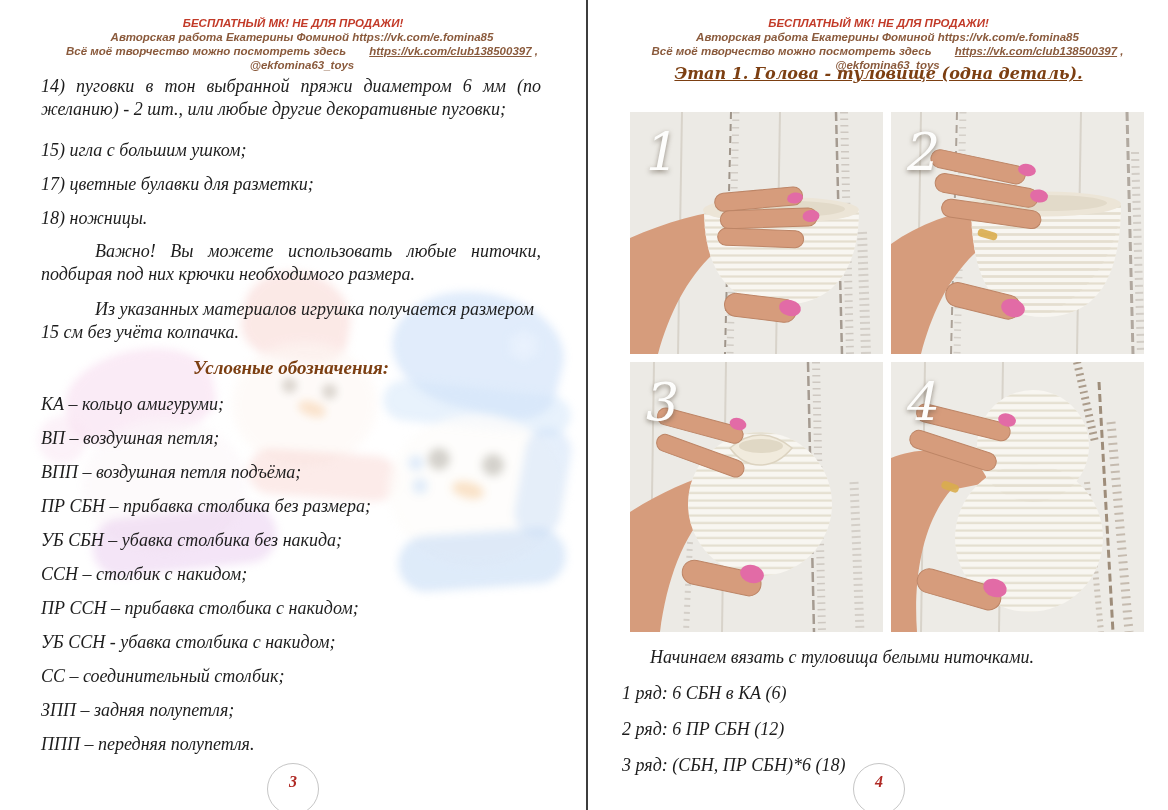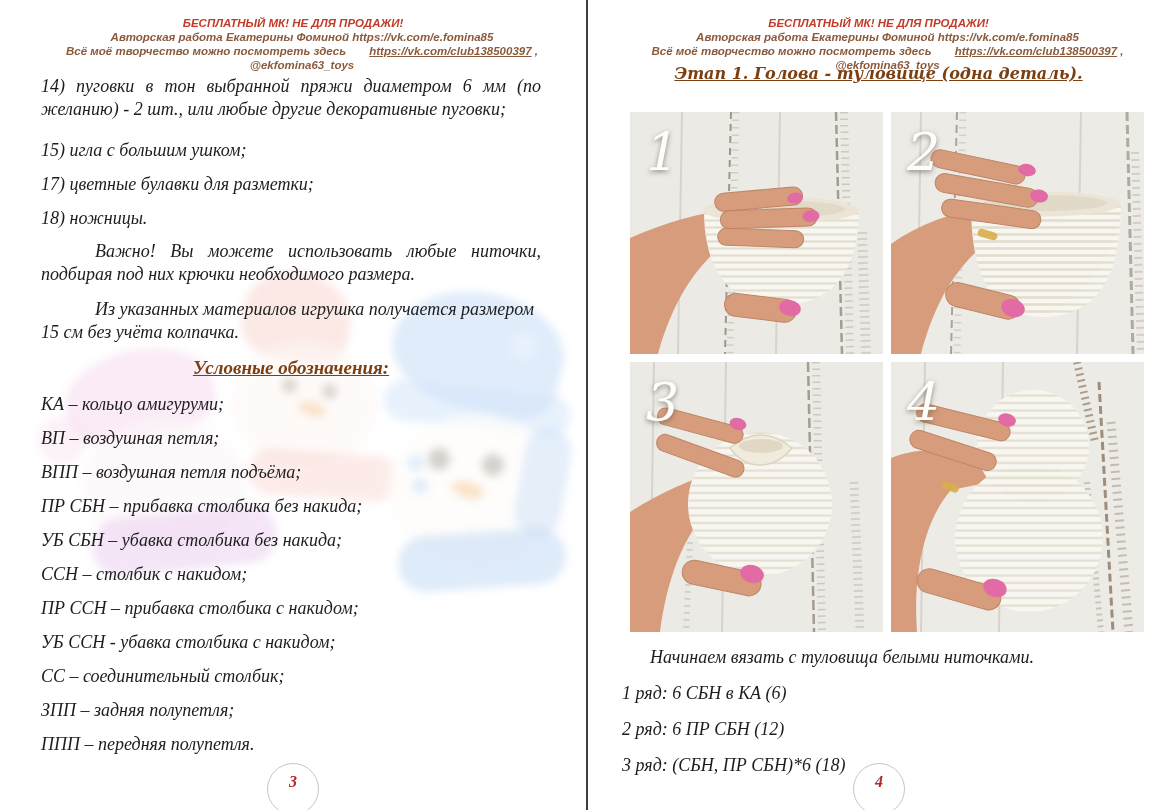--- a/index.html
+++ b/index.html
@@ -22,21 +22,21 @@
 
   
   .lcontent { position:absolute; top:64px; left:30px; width:522px; z-index:2;
               font-style:italic; font-size:18px; line-height:23px; }
   .lcontent p { margin:11px; }
   .m-first { text-align:justify; margin-bottom:18px !important; }
   .m-item  { margin-bottom:10px !important; }
   .note { text-align:justify; text-indent:54px; margin-top:6px !important; margin-bottom:12px !important; }
   .note2 { text-indent:54px; margin-bottom:12px !important; }
   .legend-title { text-align:center; font-weight:bold; color:#7c3f12; font-size:19px;
-                  text-decoration:underline; margin:10px 0 14px 0 !important; }
+                  margin:10px 0 14px 0 !important; }
   .legend-item { margin-bottom:8px !important; }
 
   
   .watermark { position:absolute; inset:0; z-index:1; filter:blur(4px); opacity:.5; pointer-events:none; }
   .watermark i { position:absolute; display:block; }
   .wm-hat-pink  { left:64px;  top:350px; width:150px; height:88px; background:#eba6d6; opacity:.45; border-radius:55% 55% 35% 35%; transform:rotate(-12deg); }
   .wm-pom-pink  { left:38px;  top:416px; width:48px;  height:48px; background:#f3c9e6; opacity:.5;  border-radius:50%; }
   .wm-head-l    { left:82px;  top:418px; width:165px; height:135px; background:#f8eef4; opacity:.6; border-radius:50%; }
   .wm-scarf-pur { left:92px;  top:512px; width:185px; height:58px; background:#c77fd8; opacity:.4;  border-radius:28px; transform:rotate(-6deg); }
   .wm-hat-red   { left:243px; top:272px; width:108px; height:88px; background:#ef9d94; opacity:.45; border-radius:55% 60% 35% 40%; transform:rotate(9deg); }
@@ -122,21 +122,21 @@
       <p class="m-first">14) пуговки в тон выбранной пряжи диаметром 6 мм (по желанию) - 2 шт., или любые другие декоративные пуговки;</p>
       <p class="m-item">15) игла с большим ушком;</p>
       <p class="m-item">17) цветные булавки для разметки;</p>
       <p class="m-item">18) ножницы.</p>
       <p class="note">Важно! Вы можете использовать любые ниточки, подбирая под них крючки необходимого размера.</p>
       <p class="note2">Из указанных материалов игрушка получается размером 15 см без учёта колпачка.</p>
       <p class="legend-title">Условные обозначения:</p>
       <p class="legend-item">КА – кольцо амигуруми;</p>
       <p class="legend-item">ВП – воздушная петля;</p>
       <p class="legend-item">ВПП – воздушная петля подъёма;</p>
-      <p class="legend-item">ПР СБН – прибавка столбика без накида;</p>
+      <p class="legend-item">ПР СБН – прибавка столбика без размера;</p>
       <p class="legend-item">УБ СБН – убавка столбика без накида;</p>
       <p class="legend-item">ССН – столбик с накидом;</p>
       <p class="legend-item">ПР ССН – прибавка столбика с накидом;</p>
       <p class="legend-item">УБ ССН - убавка столбика с накидом;</p>
       <p class="legend-item">СС – соединительный столбик;</p>
       <p class="legend-item">ЗПП – задняя полупетля;</p>
       <p class="legend-item">ППП – передняя полупетля.</p>
     </div>
 
     <div class="page-circle pc-left">

